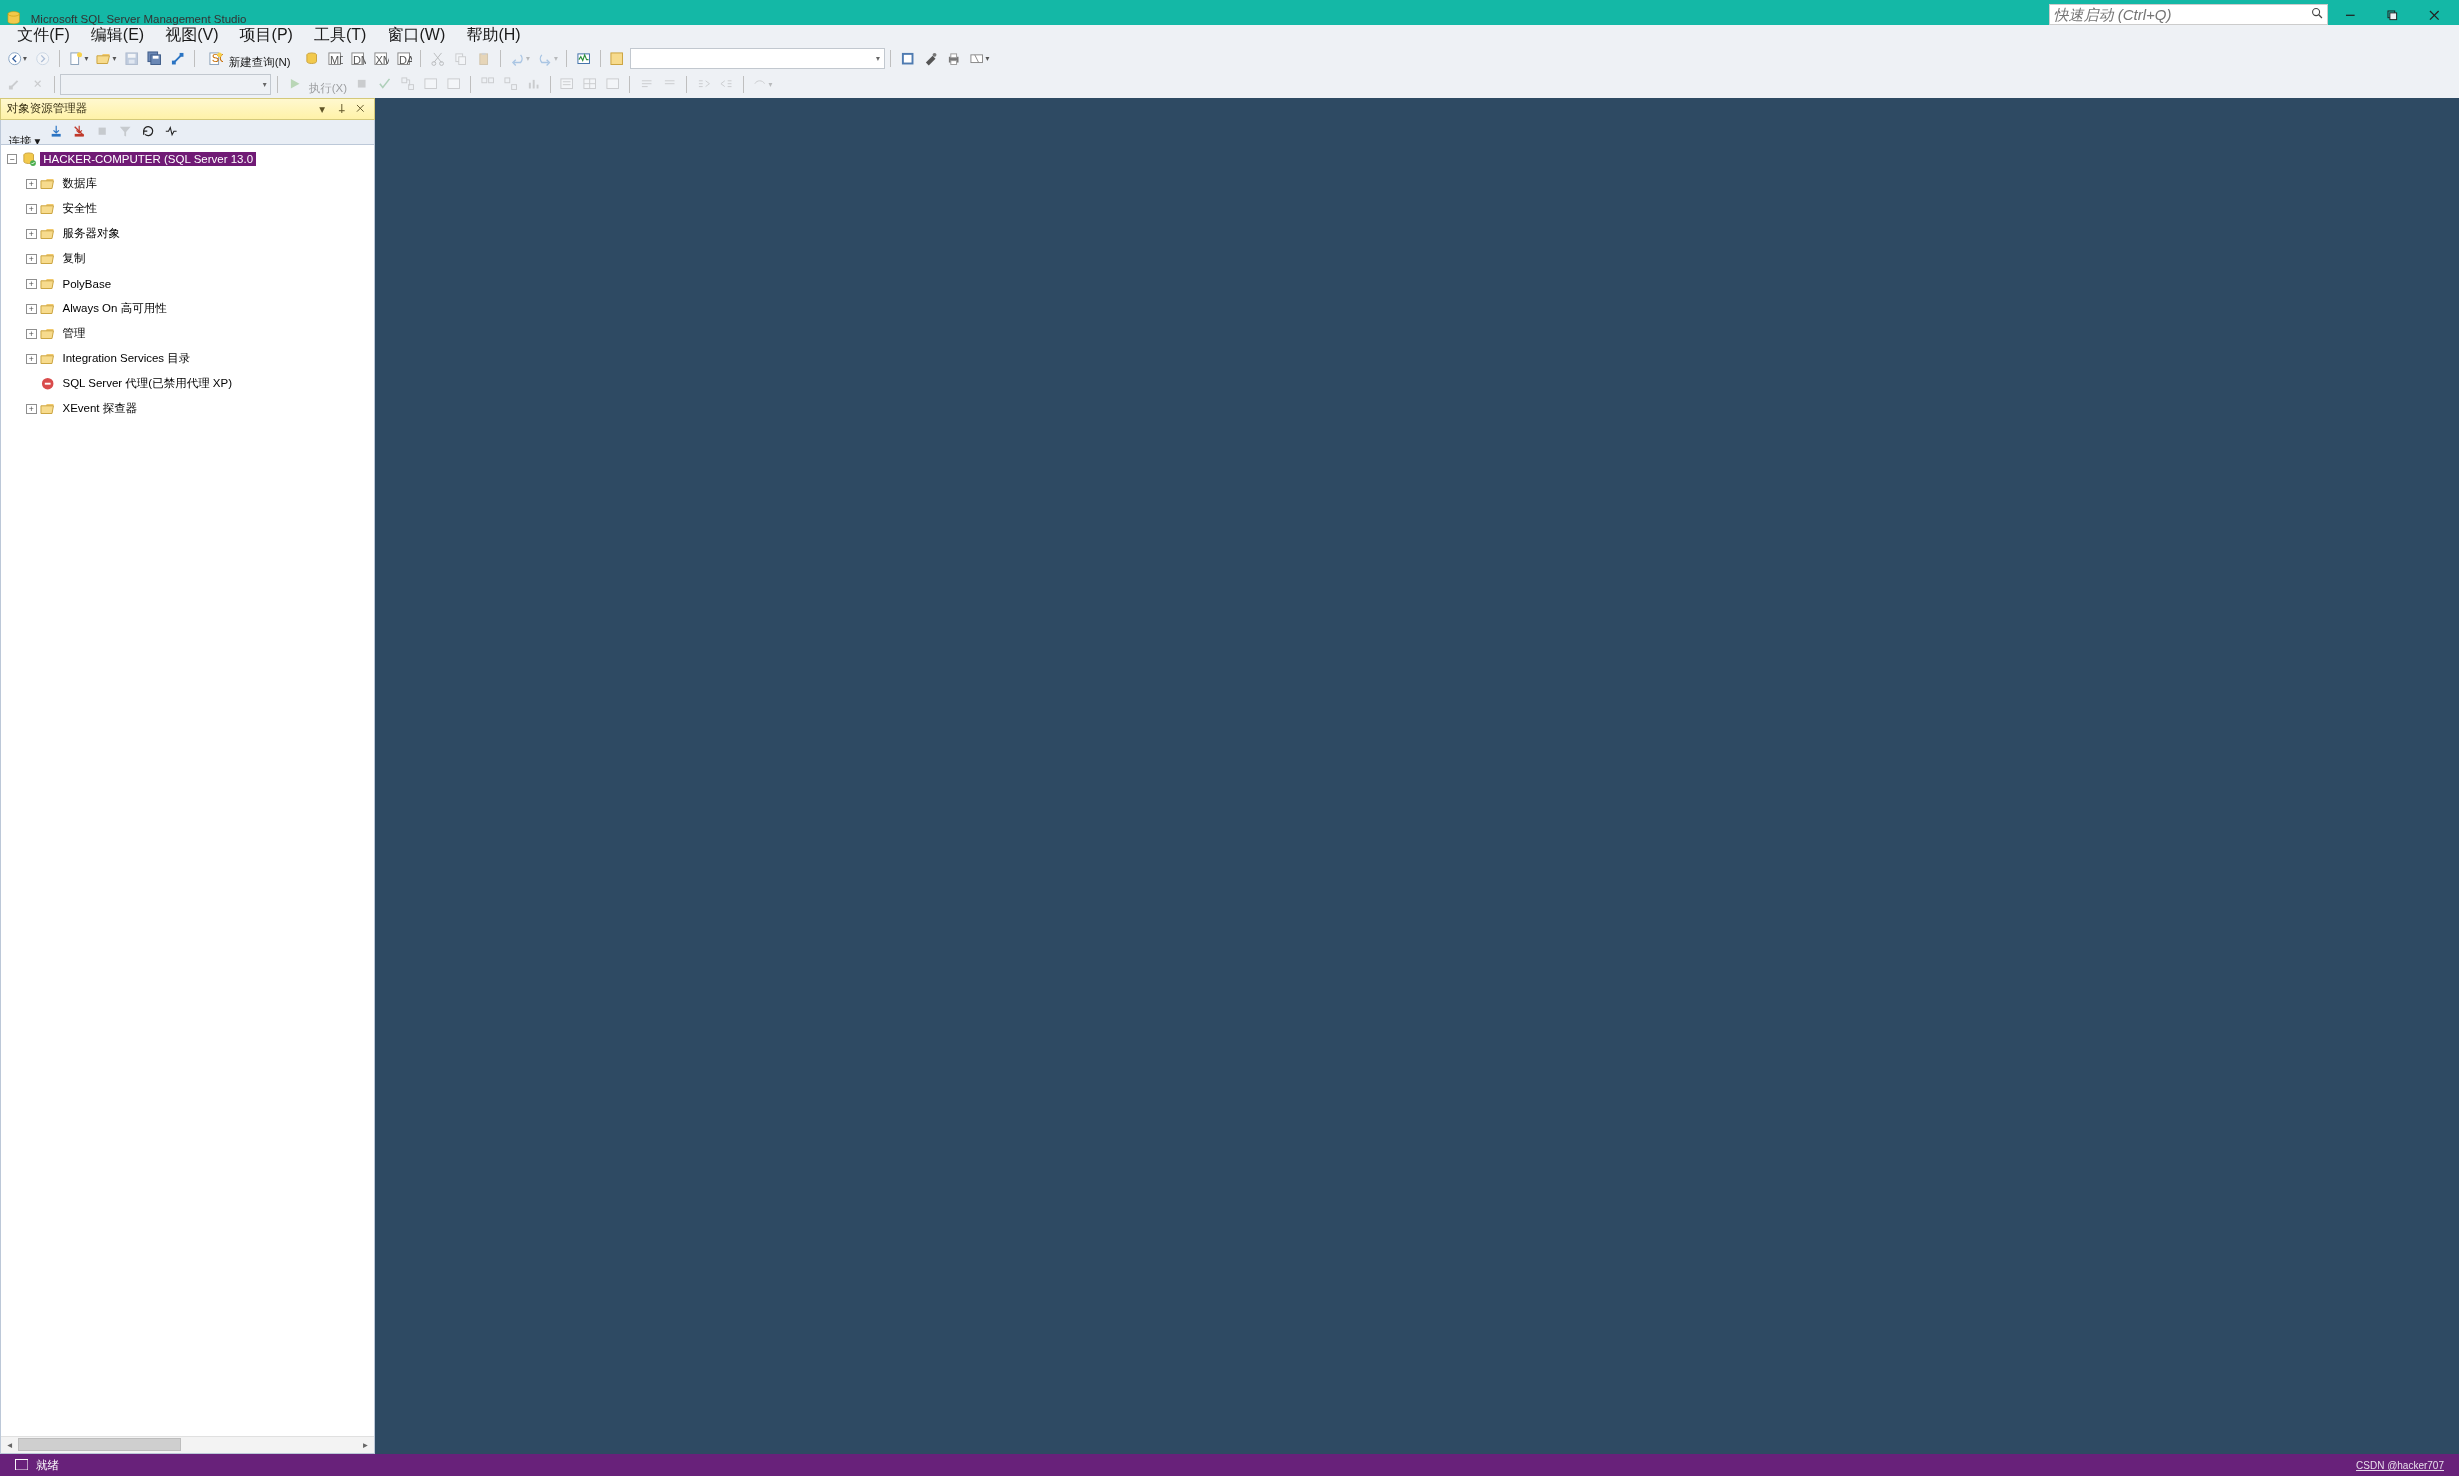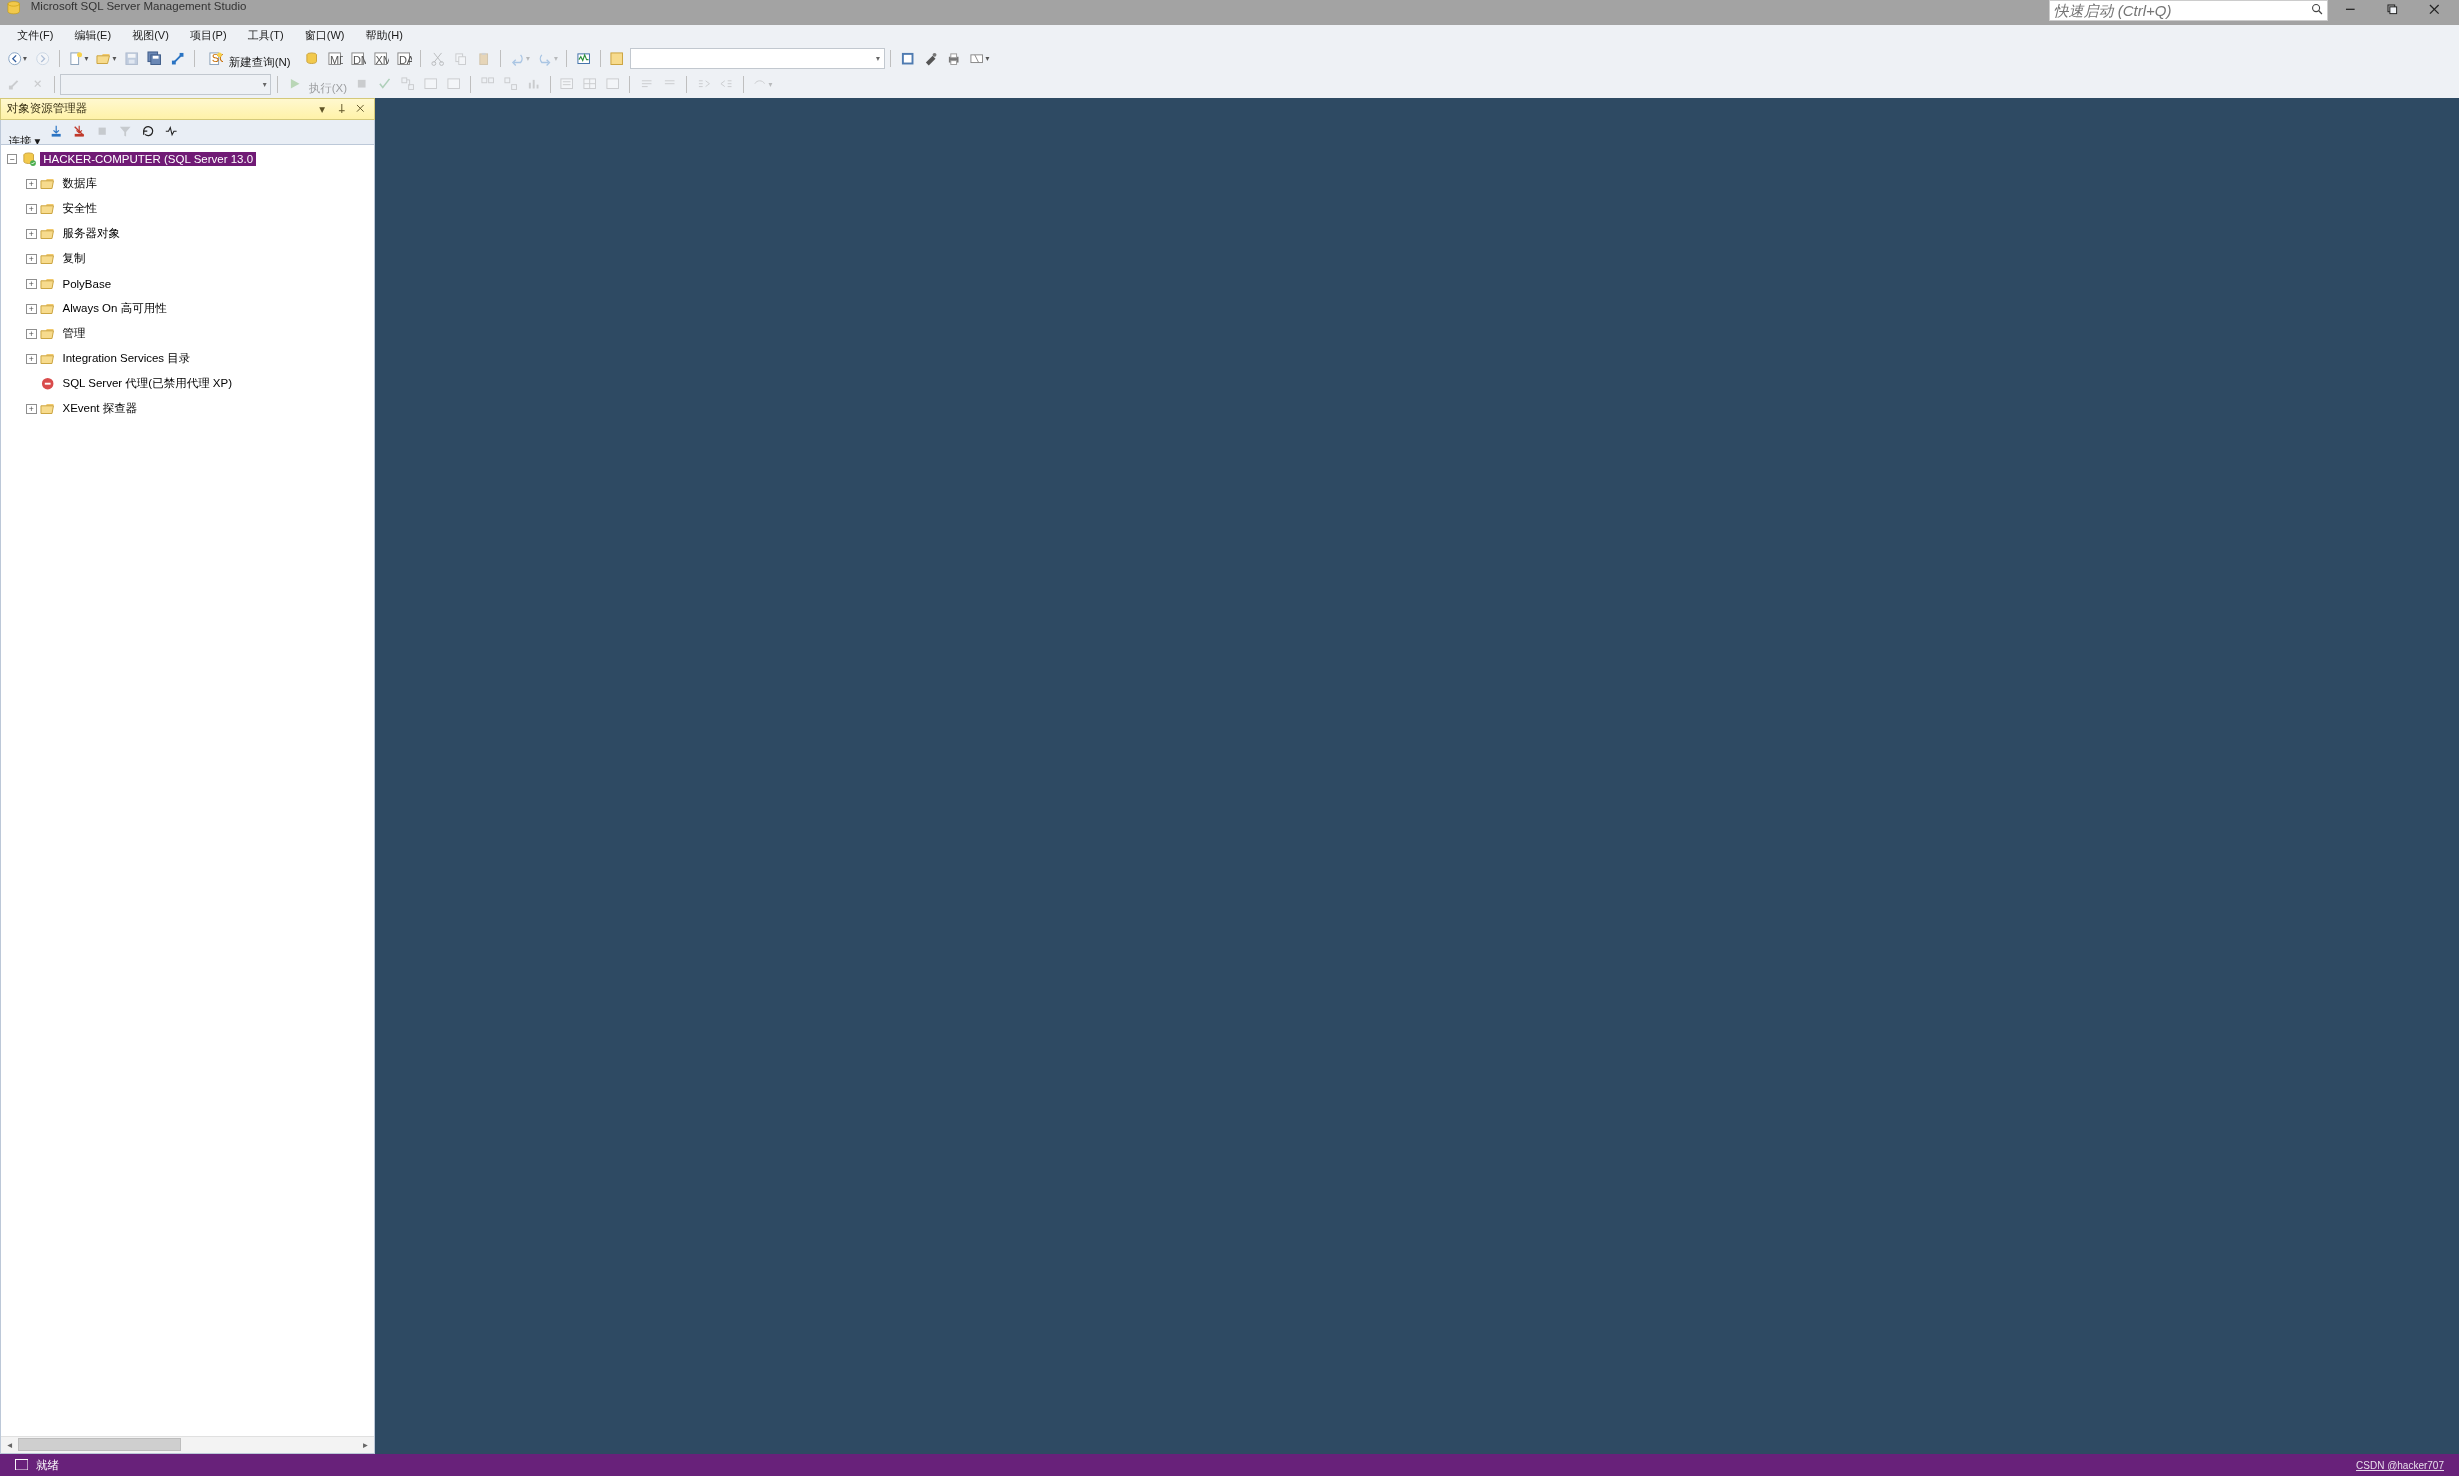--- a/index.html
+++ b/index.html
@@ -1,32 +1,32 @@
 <!DOCTYPE html>
 <html><head>
 <meta charset="utf-8">
 <style>
 * { margin:0; padding:0; box-sizing:border-box; font-family:"Microsoft YaHei","Segoe UI",Tahoma,sans-serif; font-size:11.5px; user-select:none; }
 html,body { width:100%; height:100%; overflow:hidden; }
 .app { width:2459px; height:1477px; display:flex; flex-direction:column; background:#eef1f5; transform-origin:top left; }
 
 
-.titlebar { height:25px; background:#a3a3a3; display:flex; align-items:flex-start; padding:0 5.8px; }
+.titlebar { height:25px; background:#14b8a6; display:flex; align-items:flex-end; padding:0 5.8px; }
 .titlebar .app-icon { width:15.4px; height:15.4px; margin-right:9.6px; }
 .titlebar .title { font-size:11.5px; color:#333; flex:0 0 auto; }
 .titlebar .spacer { flex:1 1 auto; }
 .titlebar .quick-launch { width:279px; height:21px; border:1px solid #cccccc; background:#ffffff; display:flex; align-items:center; padding:0 3.8px; }
 .titlebar .quick-launch input { border:none; outline:none; flex:1; font-size:15px; color:#333; font-style:italic; background:transparent; }
 .titlebar .quick-launch .search-glyph { color:#555; font-size:12.5px; padding-left:3.8px; }
 .titlebar .winbtn { width:38px; height:19px; display:flex; align-items:center; justify-content:center; margin-left:3.8px; cursor:pointer; color:#222; }
 .titlebar .winbtn svg { width:10.6px; height:10.6px; }
 
 
 .menubar { height:21px; background:#eef1f5; display:flex; align-items:center; padding:0 7.7px; gap:1.9px; }
-.menubar .menu-item { padding:1.9px 9.6px; color:#1a1a1a; cursor:pointer; font-size:11px; }
+.menubar .menu-item { padding:1.9px 9.6px; color:#1a1a1a; cursor:pointer; font-size:16px; }
 
 
 .toolstrip { padding:1.9px 3.8px; background:#eef1f5; display:flex; align-items:center; gap:1.9px; min-height:23px; }
 .toolstrip .sep { width:1px; height:17.3px; background:#bfbfbf; margin:0 3.8px; }
 .toolstrip .tbtn { min-width:21px; height:21px; display:flex; align-items:center; justify-content:center; cursor:pointer; border:1px solid transparent; border-radius:1.9px; padding:0 1.9px; }
 .toolstrip .tbtn.dim { opacity:.35; cursor:default; }
 .toolstrip .tbtn svg { width:15.4px; height:15.4px; display:block; }
 .toolstrip .drop-arrow { font-size:7.7px; color:#555; margin-left:1px; }
 .toolstrip .combo { height:21px; border:1px solid #c2c8cf; background:#ffffff; display:flex; align-items:center; padding:0 3.8px; position:relative; }
 .toolstrip .combo.dim { background:#eef1f5; }

